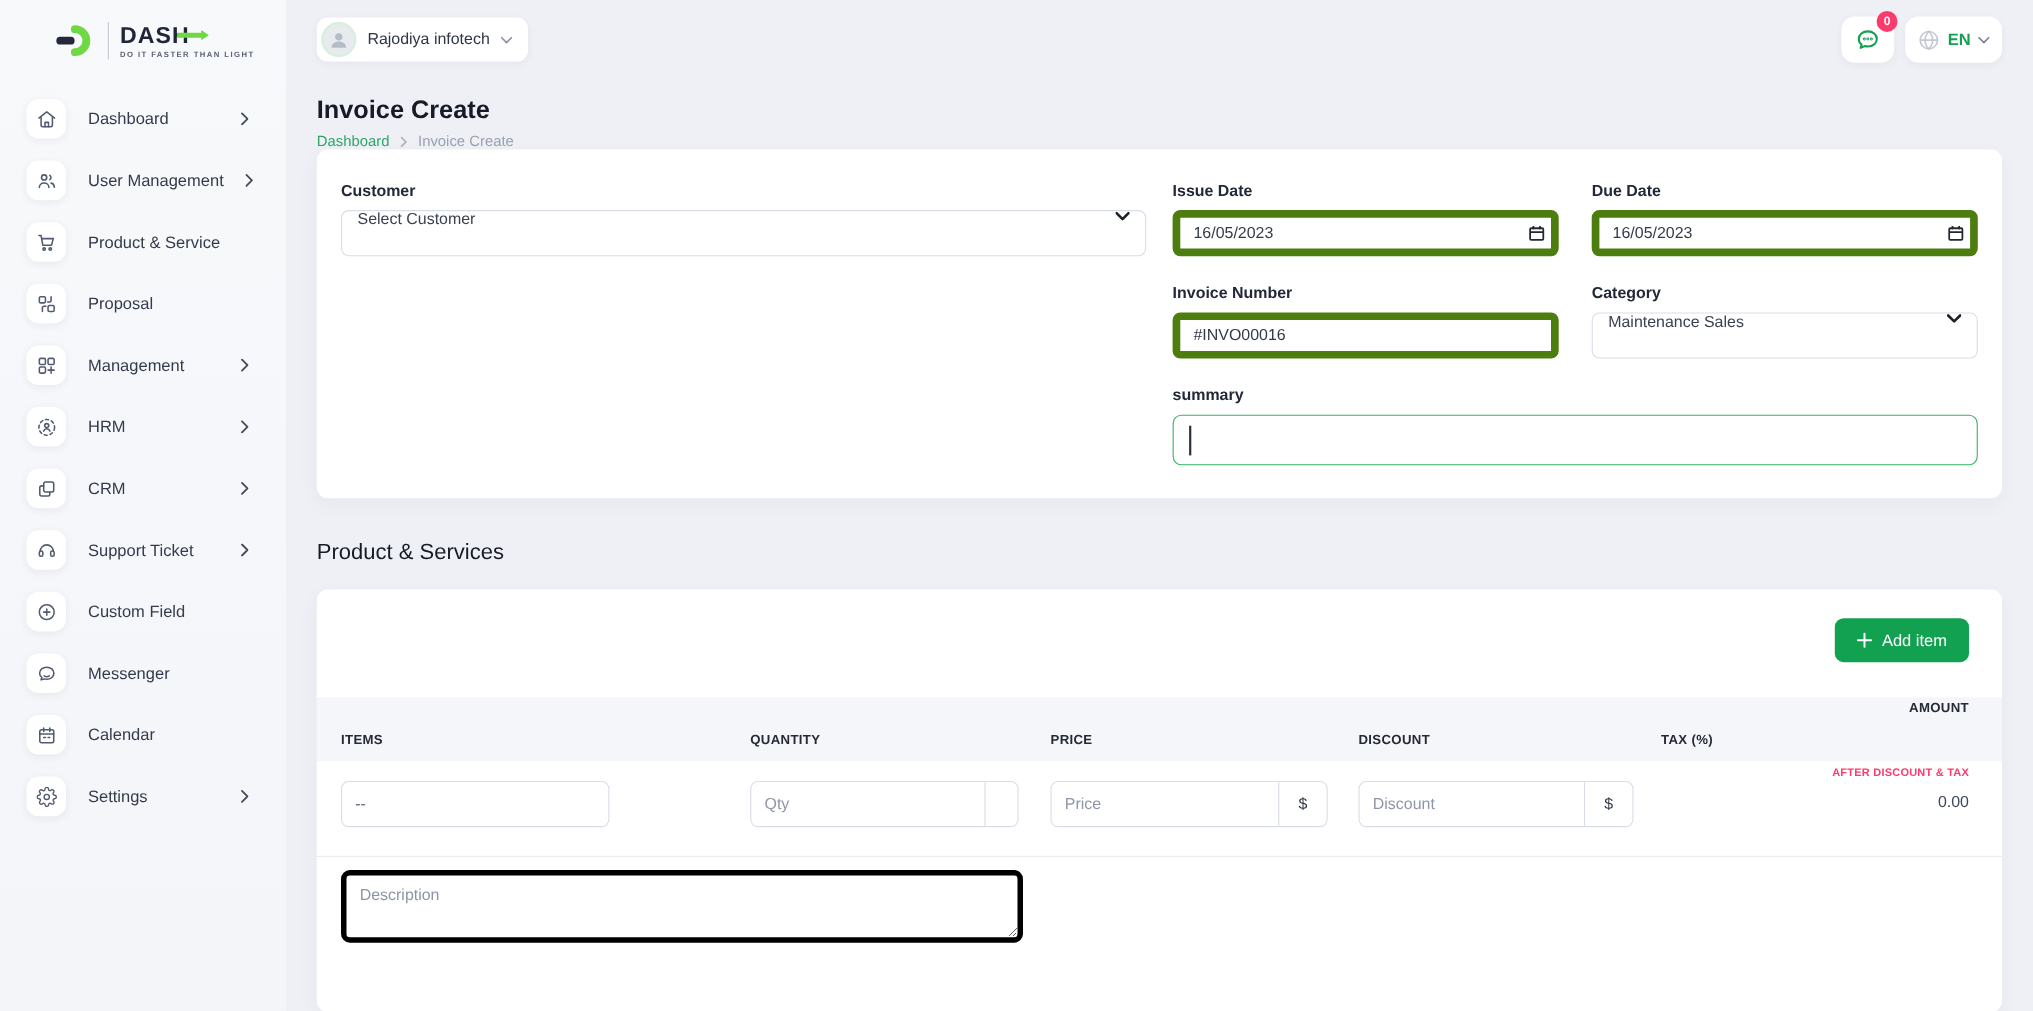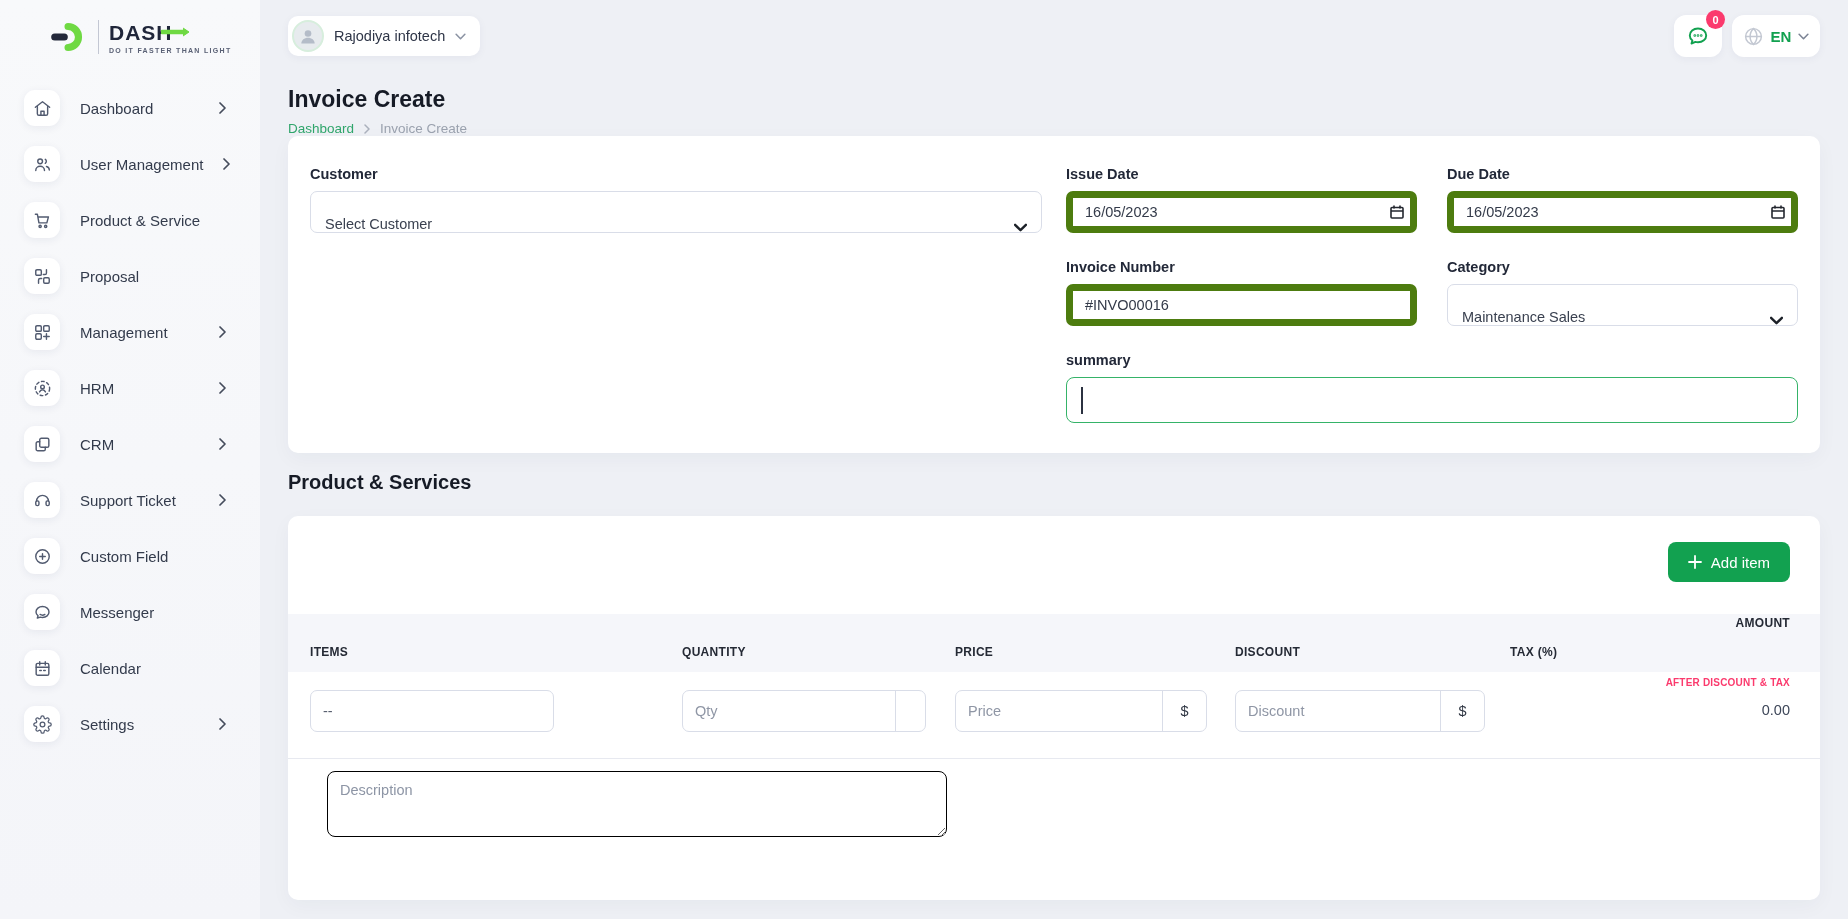--- a/index.html
+++ b/index.html
@@ -52,35 +52,35 @@
   h1 { font-size:23px; font-weight:600; color:#161b26; margin:26px 0 8px; }
   .breadcrumb { display:flex; align-items:center; gap:10px; font-size:13.5px; }
   .bc-home { color:#2fa56b; text-decoration:none; font-weight:500; cursor:pointer; }
   .bc-current { color:#9aa1ae; }
 
   .card { background:#fff; border-radius:10px; box-shadow:0 6px 20px rgba(30,40,80,.04); }
 
   
   .form-card { padding:30px 22px; display:grid; grid-template-columns:1fr 1fr; gap:24px; }
   .f-label { display:block; font-size:14.5px; font-weight:600; color:#222838; margin-bottom:9px; }
-  .select { height:42px; border:1px solid #d9dde8; border-radius:7px; display:flex; align-items:flex-end;
+  .select { height:42px; border:1px solid #d9dde8; border-radius:7px; display:flex; align-items:flex-start;
     justify-content:space-between; padding:0 14px; font-size:14.5px; color:#3a4150; cursor:pointer; background:#fff; }
   .fc-right { display:grid; grid-template-columns:1fr 1fr; column-gap:30px; row-gap:26px; align-content:start; }
   .text-input { width:100%; height:42px; border:7px solid #4d7c0f; border-radius:7px; padding:0 12px;
     font-size:14.5px; color:#333a49; font-family:inherit; outline:none; background:#fff; }
   .text-input::placeholder { color:#9aa1ae; }
   .date-wrap { position:relative; }
   .date-wrap svg { position:absolute; right:12px; top:13px; pointer-events:none; }
   .summary-field { grid-column:1 / -1; }
   .summary-box { height:46px; border:1.5px solid #35b368; border-radius:8px; position:relative; background:#fff; }
   .caret { position:absolute; left:14px; top:9px; width:1.5px; height:27px; background:#2b3140;
     animation:blink 1.1s steps(1) infinite; }
   @keyframes blink { 50% { opacity:0; } }
 
-  h2 { font-size:20px; font-weight:700; color:#161b26; margin:18px 0 0; }
+  h2 { font-size:20px; font-weight:400; color:#161b26; margin:38px 0 0; }
 
   
   .table-card { margin-top:22px; padding-bottom:60px; }
   .add-row { display:flex; justify-content:flex-end; padding:26px 30px 0; }
   .btn-add { height:40px; padding:0 20px; background:#12a150; color:#fff; border:none; border-radius:8px;
     font-size:15px; font-weight:500; font-family:inherit; display:flex; align-items:center; gap:9px; cursor:pointer; }
   .grid6 { display:grid; grid-template-columns:372px 273px 280px 275px 150px 1fr; padding:0 30px 0 22px; }
   .thead { margin-top:32px; background:#f5f6fa; height:58px; align-items:center; }
   .th { font-size:12px; font-weight:700; color:#252a35; letter-spacing:.3px; white-space:nowrap; }
   .th-amount { text-align:right; line-height:1.55; }
@@ -92,22 +92,22 @@
   .igroup input { flex:1; min-width:0; border:none; outline:none; padding:0 12px; font-size:14.5px;
     color:#333a49; font-family:inherit; background:transparent; }
   .igroup input::placeholder { color:#8f96a5; }
   .append { border-left:1px solid #d9dde8; display:flex; align-items:center; justify-content:center;
     color:#2e3542; font-size:14.5px; }
   .g-qty { width:244px; } .g-qty .append { width:30px; }
   .g-price { width:252px; } .g-price .append { width:44px; }
   .g-discount { width:250px; } .g-discount .append { width:44px; }
   .amount-cell { text-align:right; padding-top:12px; color:#3e4759; font-size:14.5px; }
   .desc-row { padding:12px 0 0 22px; }
-  .desc { width:620px; height:66px; border:1px solid #000000; border-radius:8px; padding:10px 12px;
-    font-size:14.5px; color:#c2410c; font-family:inherit; outline:none; resize:both;margin-left:17px; }
+  .desc { width:620px; height:66px; border:5px solid #000000; border-radius:8px; padding:10px 12px;
+    font-size:14.5px; color:#c2410c; font-family:inherit; outline:none; resize:both; }
   .desc::placeholder { color:#8d95a5; }
 </style>
 </head>
 <body>
 
 <div class="app">
 
   <aside class="sidebar">
     <div class="logo">
       <svg width="38" height="32" viewBox="0 0 40 32" fill="none">

